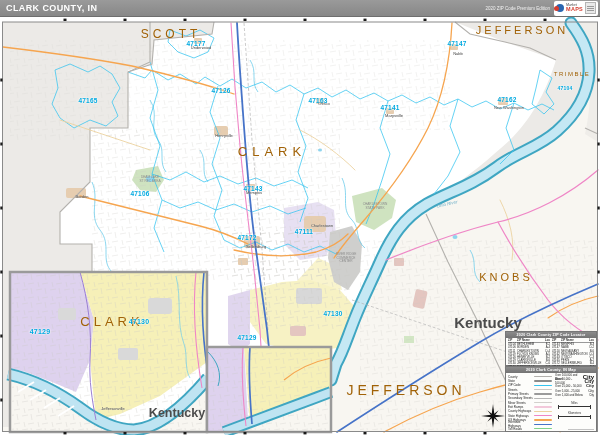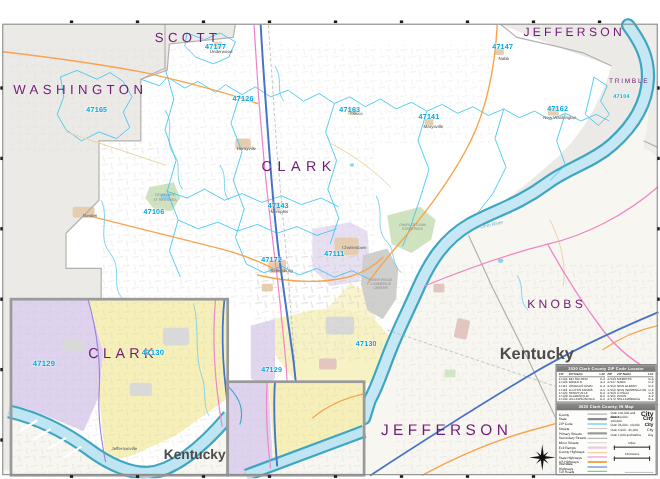--- a/index.html
+++ b/index.html
@@ -22,21 +22,21 @@
   .logo-txt{display:flex;flex-direction:column;line-height:1;}
   .logo-top{font-size:3.5px;color:#444;font-style:italic;}
   .logo-bottom{font-size:5.5px;font-weight:bold;color:#d43c2e;letter-spacing:.3px;}
   .logo-card{margin-left:auto;width:11px;height:12px;background:#e9e9e9;border:.5px solid #b5b5b5;
        display:flex;flex-direction:column;justify-content:space-evenly;padding:1px;}
   .logo-card i{display:block;height:1px;background:#9a9a9a;}
 
   
   .lbl{position:absolute;transform:translate(-50%,-50%);white-space:nowrap;z-index:10;
        pointer-events:none;}
-  .county{color:#701a75;font-weight:400;}
+  .county{color:#a16207;font-weight:400;}
   .state{color:#4c4c4c;font-weight:600;}
   .zip{color:#00a9e0;font-weight:bold;font-size:6.5px;letter-spacing:.2px;
        text-shadow:0 0 2px #fff,0 0 2px #fff;}
   .town{color:#3f3f3f;font-size:4px;text-shadow:0 0 1px #fff;}
   .poi{color:#8a8a8a;font-size:3.2px;text-align:center;white-space:pre-line;line-height:1.15;}
   .river-lbl{color:#6fb0c8;font-style:italic;font-size:4.5px;}
 
   
   .panel{position:absolute;background:#fdfdfb;border:1px solid #777;z-index:20;}
   .panel-title{background:linear-gradient(#8b8b8b,#747474);color:#fff;font-size:3.6px;
@@ -279,22 +279,37 @@
 
     <g transform="translate(493,416)" fill="#111">
       <path d="M0,-12 L1.6,0 L0,12 L-1.6,0 Z"></path>
       <path d="M-12,0 L0,1.6 L12,0 L0,-1.6 Z"></path>
       <path d="M0,-8 L1.1,0 L0,8 L-1.1,0 Z" transform="rotate(45)"></path>
       <path d="M0,-8 L1.1,0 L0,8 L-1.1,0 Z" transform="rotate(135)"></path>
       <circle r="1.3" fill="#111"></circle>
     </g>
   </svg>
 
-
-  <div class="lbl county" style="left:73px;top:81px;font-size:12px;letter-spacing:4px">WASHINGTON</div>
+  <div class="hdr">
+    <span class="hdr-title">CLARK COUNTY, IN</span>
+    <span class="hdr-edition">2020 ZIP Code Premium Edition</span>
+    <span class="logo">
+      <span class="logo-globe"></span>
+      <span class="logo-txt">
+        <span class="logo-top">Market</span>
+        <span class="logo-bottom">MAPS</span>
+      </span>
+      <span class="logo-card">
+          <i></i>
+          <i></i>
+          <i></i>
+        </span>
+    </span>
+  </div>
+
   <div class="lbl county" style="left:171px;top:34px;font-size:12px;letter-spacing:4px">SCOTT</div>
   <div class="lbl county" style="left:522px;top:30px;font-size:11px;letter-spacing:3px">JEFFERSON</div>
   <div class="lbl county" style="left:272px;top:151px;font-size:13px;letter-spacing:5px">CLARK</div>
   <div class="lbl county" style="left:506px;top:277px;font-size:11px;letter-spacing:3px">KNOBS</div>
   <div class="lbl county" style="left:572px;top:74px;font-size:6px;letter-spacing:1.5px">TRIMBLE</div>
   <div class="lbl county" style="left:406px;top:390px;font-size:14px;letter-spacing:4px">JEFFERSON</div>
   <div class="lbl county" style="left:112px;top:321px;font-size:13px;letter-spacing:4px">CLARK</div>
 
   <div class="lbl state" style="left:488px;top:322px;font-size:15px">Kentucky</div>
   <div class="lbl state" style="left:177px;top:413px;font-size:12.5px">Kentucky</div>

